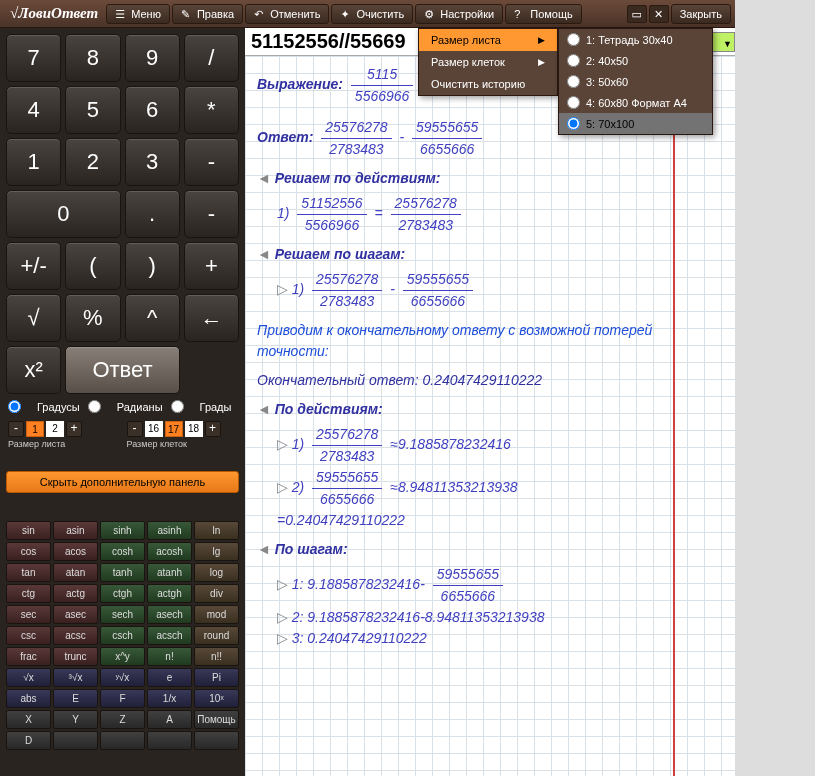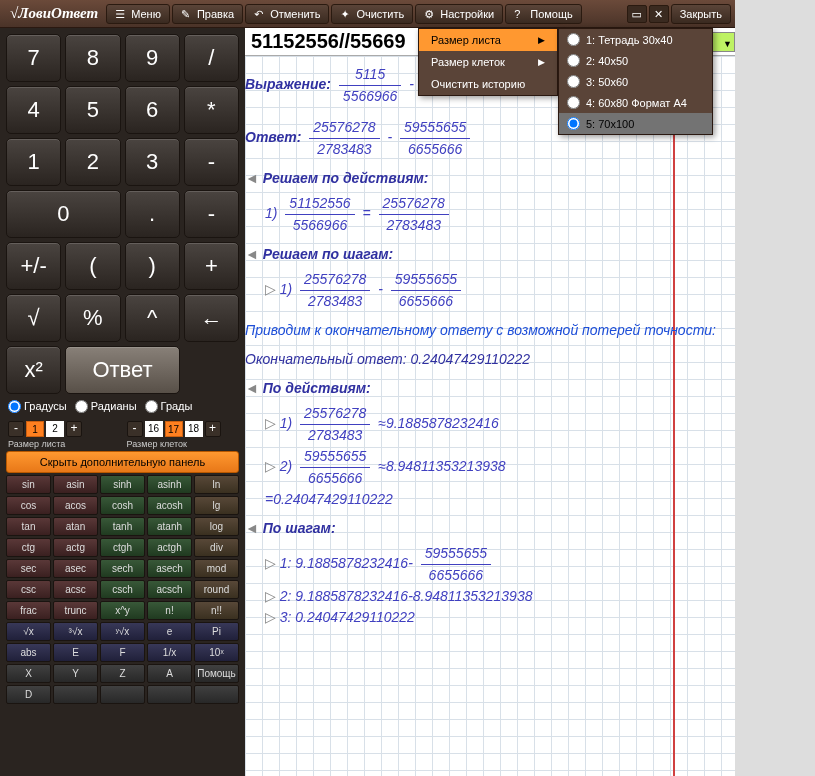--- a/index.html
+++ b/index.html
@@ -11,44 +11,44 @@
 .tb-icon{width:12px;height:12px;display:inline-block}
 .sp{flex:1}
 .win-btn{width:20px;height:18px;background:#3a2a20;border:1px solid #2a1a10;color:#fff;font-size:11px;text-align:center;line-height:16px;cursor:pointer;border-radius:2px}
 .main{flex:1;display:flex;overflow:hidden}
 .left{width:245px;background:#2a2420;display:flex;flex-direction:column;padding:6px}
 .keypad{display:grid;grid-template-columns:repeat(4,1fr);gap:4px}
 .key{height:48px;background:linear-gradient(#4a4440,#2a2420);border:1px solid #1a1410;border-radius:5px;color:#fff;font-size:22px;display:flex;align-items:center;justify-content:center;cursor:pointer;box-shadow:inset 0 1px 0 rgba(255,255,255,.15)}
 .key.wide{grid-column:span 2}
 .key.ans{background:linear-gradient(#888078,#585048);font-size:22px}
 .radios{display:flex;gap:8px;padding:6px 2px;color:#fff;font-size:11px;align-items:center}
-.radios label{display:flex;gap:3px;cursor:pointer}
+.radios label{display:flex;align-items:center;gap:16px;cursor:pointer}
 .sizers{display:flex;gap:8px;padding:2px}
 .sizer{flex:1}
 .sizer-row{display:flex;gap:2px;align-items:center}
 .sz-btn{width:16px;height:16px;background:#3a3028;border:1px solid #1a1410;color:#fff;font-size:12px;line-height:12px;text-align:center;cursor:pointer;border-radius:2px}
 .sz-val{width:18px;height:16px;background:#fff;font-size:10px;text-align:center;line-height:16px}
 .sz-val.sel{background:#ff8020;color:#000;border:1px solid #cc6010}
 .sz-lbl{color:#ccc;font-size:9px;margin-top:2px}
-.hide-btn{background:linear-gradient(#ff9830,#e87818);border:1px solid #b85800;border-radius:3px;color:#000;font-size:11px;padding:4px;text-align:center;margin:0 0;cursor:pointer}
-.funcs{display:grid;grid-template-columns:repeat(5,1fr);gap:2px;margin-top:2px}
+.hide-btn{background:linear-gradient(#ff9830,#e87818);border:1px solid #b85800;border-radius:3px;color:#000;font-size:11px;padding:4px;text-align:center;margin:20px 0;cursor:pointer}
+.funcs{display:grid;grid-template-columns:repeat(5,1fr);gap:2px;margin-top:8px}
 .fn{height:19px;font-size:10px;color:#ddd;display:flex;align-items:center;justify-content:center;cursor:pointer;border-radius:2px;border:1px solid #1a1410}
 .fn.c1{background:linear-gradient(#5a3838,#3a2020)}
 .fn.c2{background:linear-gradient(#385838,#203a20)}
 .fn.c3{background:linear-gradient(#584838,#3a3020)}
 .fn.c4{background:linear-gradient(#383858,#20203a)}
 .fn.c5{background:linear-gradient(#404040,#282828)}
 .right{flex:1;background:#fff;display:flex;flex-direction:column;position:relative}
 .formula{height:28px;background:#fff;border-bottom:1px solid #aaa;display:flex;align-items:center;padding:0 6px;font-family:'Times New Roman',serif;font-size:20px;font-weight:bold}
 .dd-combo{position:absolute;right:0;top:4px;width:80px;height:20px;background:#bef264;border:1px solid #888;font-size:11px;padding:0 16px 0 0;line-height:18px}
 .dd-combo::after{content:"▼";position:absolute;right:2px;top:2px;font-size:9px}
 .paper{flex:1;position:relative;overflow:hidden;background:#fff}
 .grid{position:absolute;inset:0;background-image:linear-gradient(#d8e0e8 1px,transparent 1px),linear-gradient(90deg,#d8e0e8 1px,transparent 1px);background-size:17px 17px}
 .margin-line{position:absolute;top:0;bottom:0;right:60px;width:2px;background:#d04040}
-.math{position:absolute;inset:0;padding:8px 0;font-family:'Times New Roman',serif;font-style:italic;color:#4040c0;font-size:14px;line-height:1.5}
+.math{position:absolute;inset:0;padding:8px 12px;font-family:'Times New Roman',serif;font-style:italic;color:#4040c0;font-size:14px;line-height:1.5}
 .math .lbl{color:#3030a0;font-weight:bold}
 .math .ans-lbl{color:#3030a0;font-weight:bold}
 .frac{display:inline-block;text-align:center;vertical-align:middle;margin:0 4px}
 .frac .num{border-bottom:1px solid #4040c0;padding:0 4px}
 .frac .den{padding:0 4px}
 .section{margin:8px 0 4px;color:#3030a0;font-weight:bold}
 .step{margin-left:20px;color:#4040c0}
 .prose{color:#1d4ed8;margin:8px 0}
 .final{color:#3030a0}
 .arrow{color:#888;font-style:normal}

